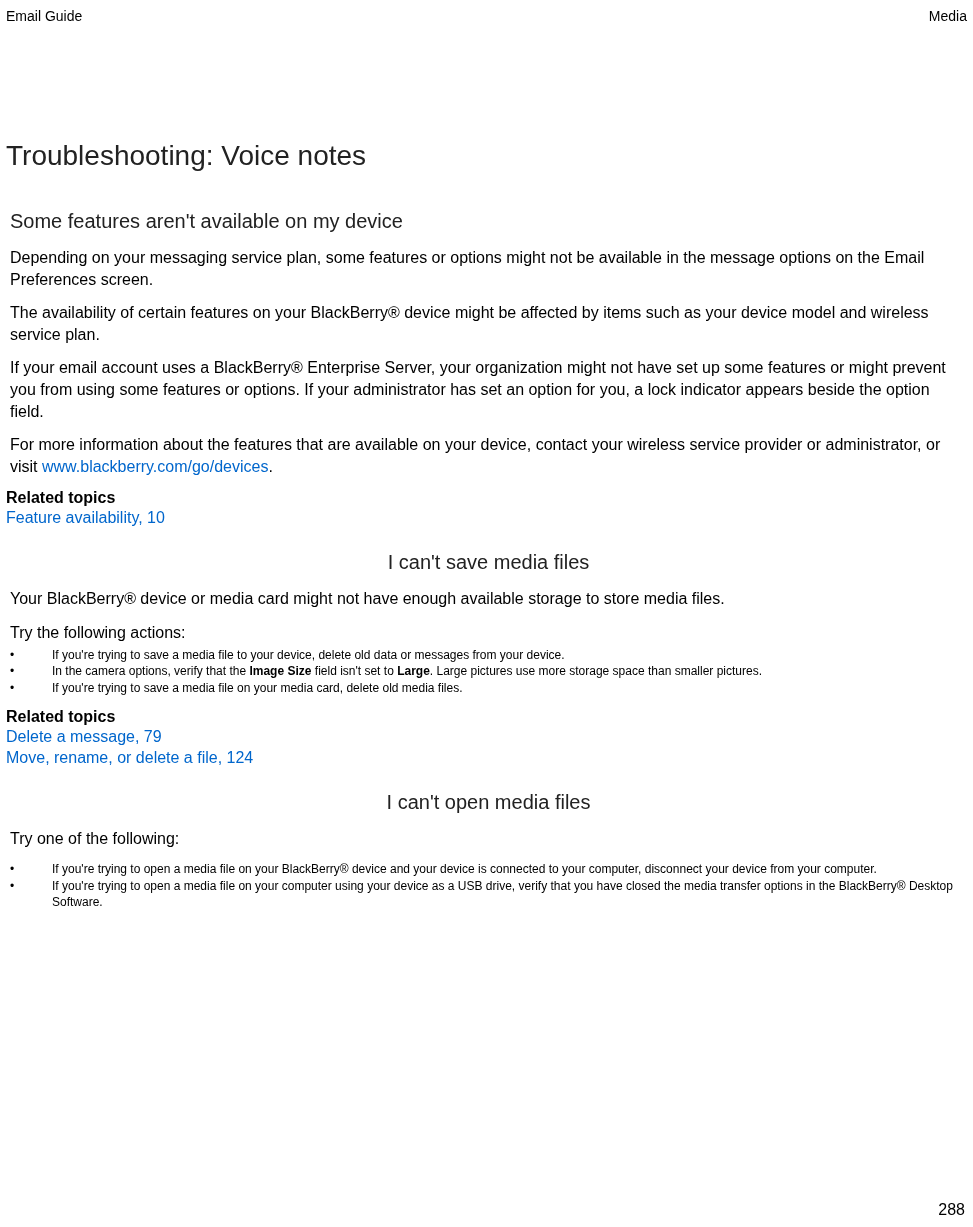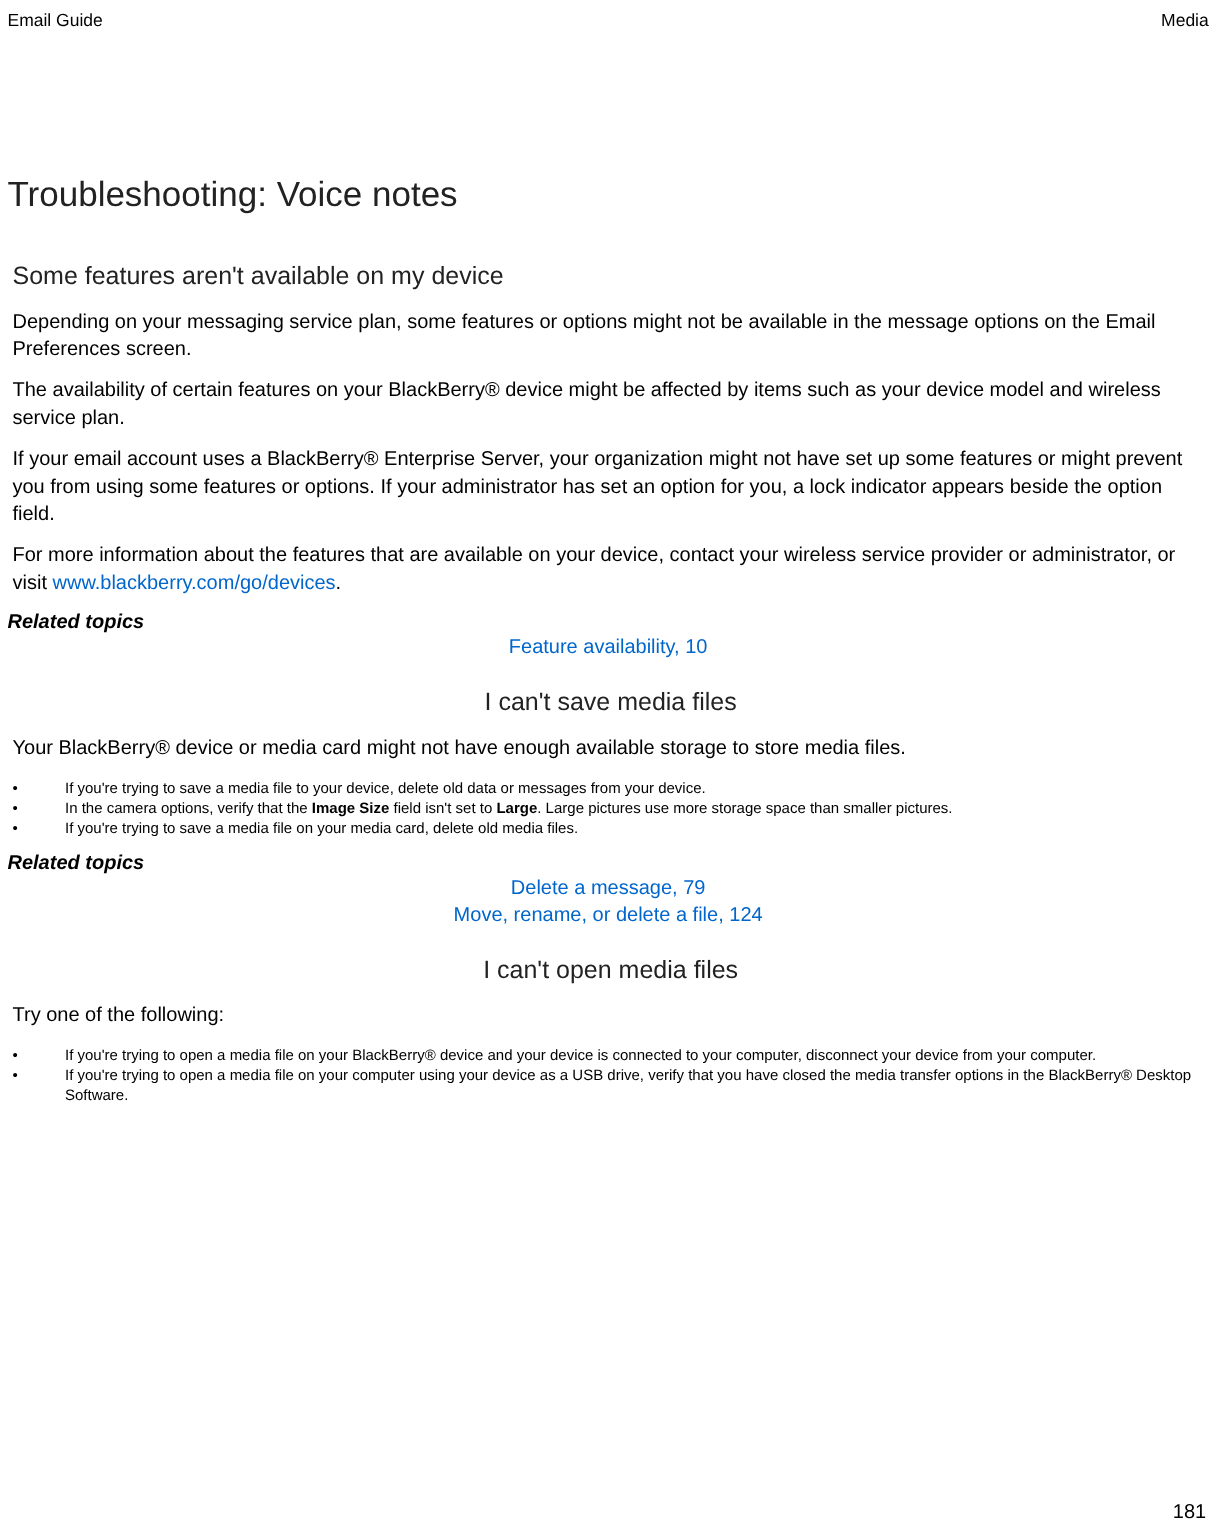--- a/index.html
+++ b/index.html
@@ -52,28 +52,26 @@
       padding-right: 4px;
     }
     .link {
       color: #0066cc;
     }
     .related-topics-label {
       font-weight: bold;
       font-size: 16px;
       margin-top: 6px;
       margin-bottom: 0;
-      font-style: italic;
     }
     .related-link {
       color: #0066cc;
       font-size: 16px;
       line-height: 1.35;
       display: block;
-      text-align: center;
     }
     .section-gap { margin-top: 22px; text-align: center; }
     .intro-line {
       font-size: 16px;
       line-height: 1.35;
       margin-bottom: 4px;
       padding-left: 4px;
     }
     ul {
       list-style: none;
@@ -115,31 +113,32 @@
   <p>The availability of certain features on your BlackBerry® device might be affected by items such as your device model and wireless service plan.</p>
   <p>If your email account uses a BlackBerry® Enterprise Server, your organization might not have set up some features or might prevent you from using some features or options. If your administrator has set an option for you, a lock indicator appears beside the option field.</p>
   <p>
     <span>For more information about the features that are available on your device, contact your wireless service provider or administrator, or visit </span><span class="link">www.blackberry.com/go/devices</span><span>.</span>
   </p>
   <div class="related-topics-label">Related topics</div>
   <span class="related-link">Feature availability, 10</span>
 
   <h2 class="section-gap">I can't save media files</h2>
   <p>Your BlackBerry® device or media card might not have enough available storage to store media files.</p>
+  <div class="intro-line">Try the following actions:</div>
   <ul>
     <li><span class="bullet">•</span><span>If you're trying to save a media file to your device, delete old data or messages from your device.</span></li>
     <li><span class="bullet">•</span><span>In the camera options, verify that the </span><span class="bold">Image Size</span><span> field isn't set to </span><span class="bold">Large</span><span>. Large pictures use more storage space than smaller pictures.</span></li>
     <li><span class="bullet">•</span><span>If you're trying to save a media file on your media card, delete old media files.</span></li>
   </ul>
   <div class="related-topics-label">Related topics</div>
   <span class="related-link">Delete a message, 79</span>
   <span class="related-link">Move, rename, or delete a file, 124</span>
 
   <h2 class="section-gap">I can't open media files</h2>
   <p>Try one of the following:</p>
   <ul>
     <li><span class="bullet">•</span><span>If you're trying to open a media file on your BlackBerry® device and your device is connected to your computer, disconnect your device from your computer.</span></li>
     <li><span class="bullet">•</span><span>If you're trying to open a media file on your computer using your device as a USB drive, verify that you have closed the media transfer options in the BlackBerry® Desktop Software.</span></li>
   </ul>
 
 </div>
 
-<div class="footer-page">181</div>
+<div class="footer-page">288</div>
 
 </body></html>

